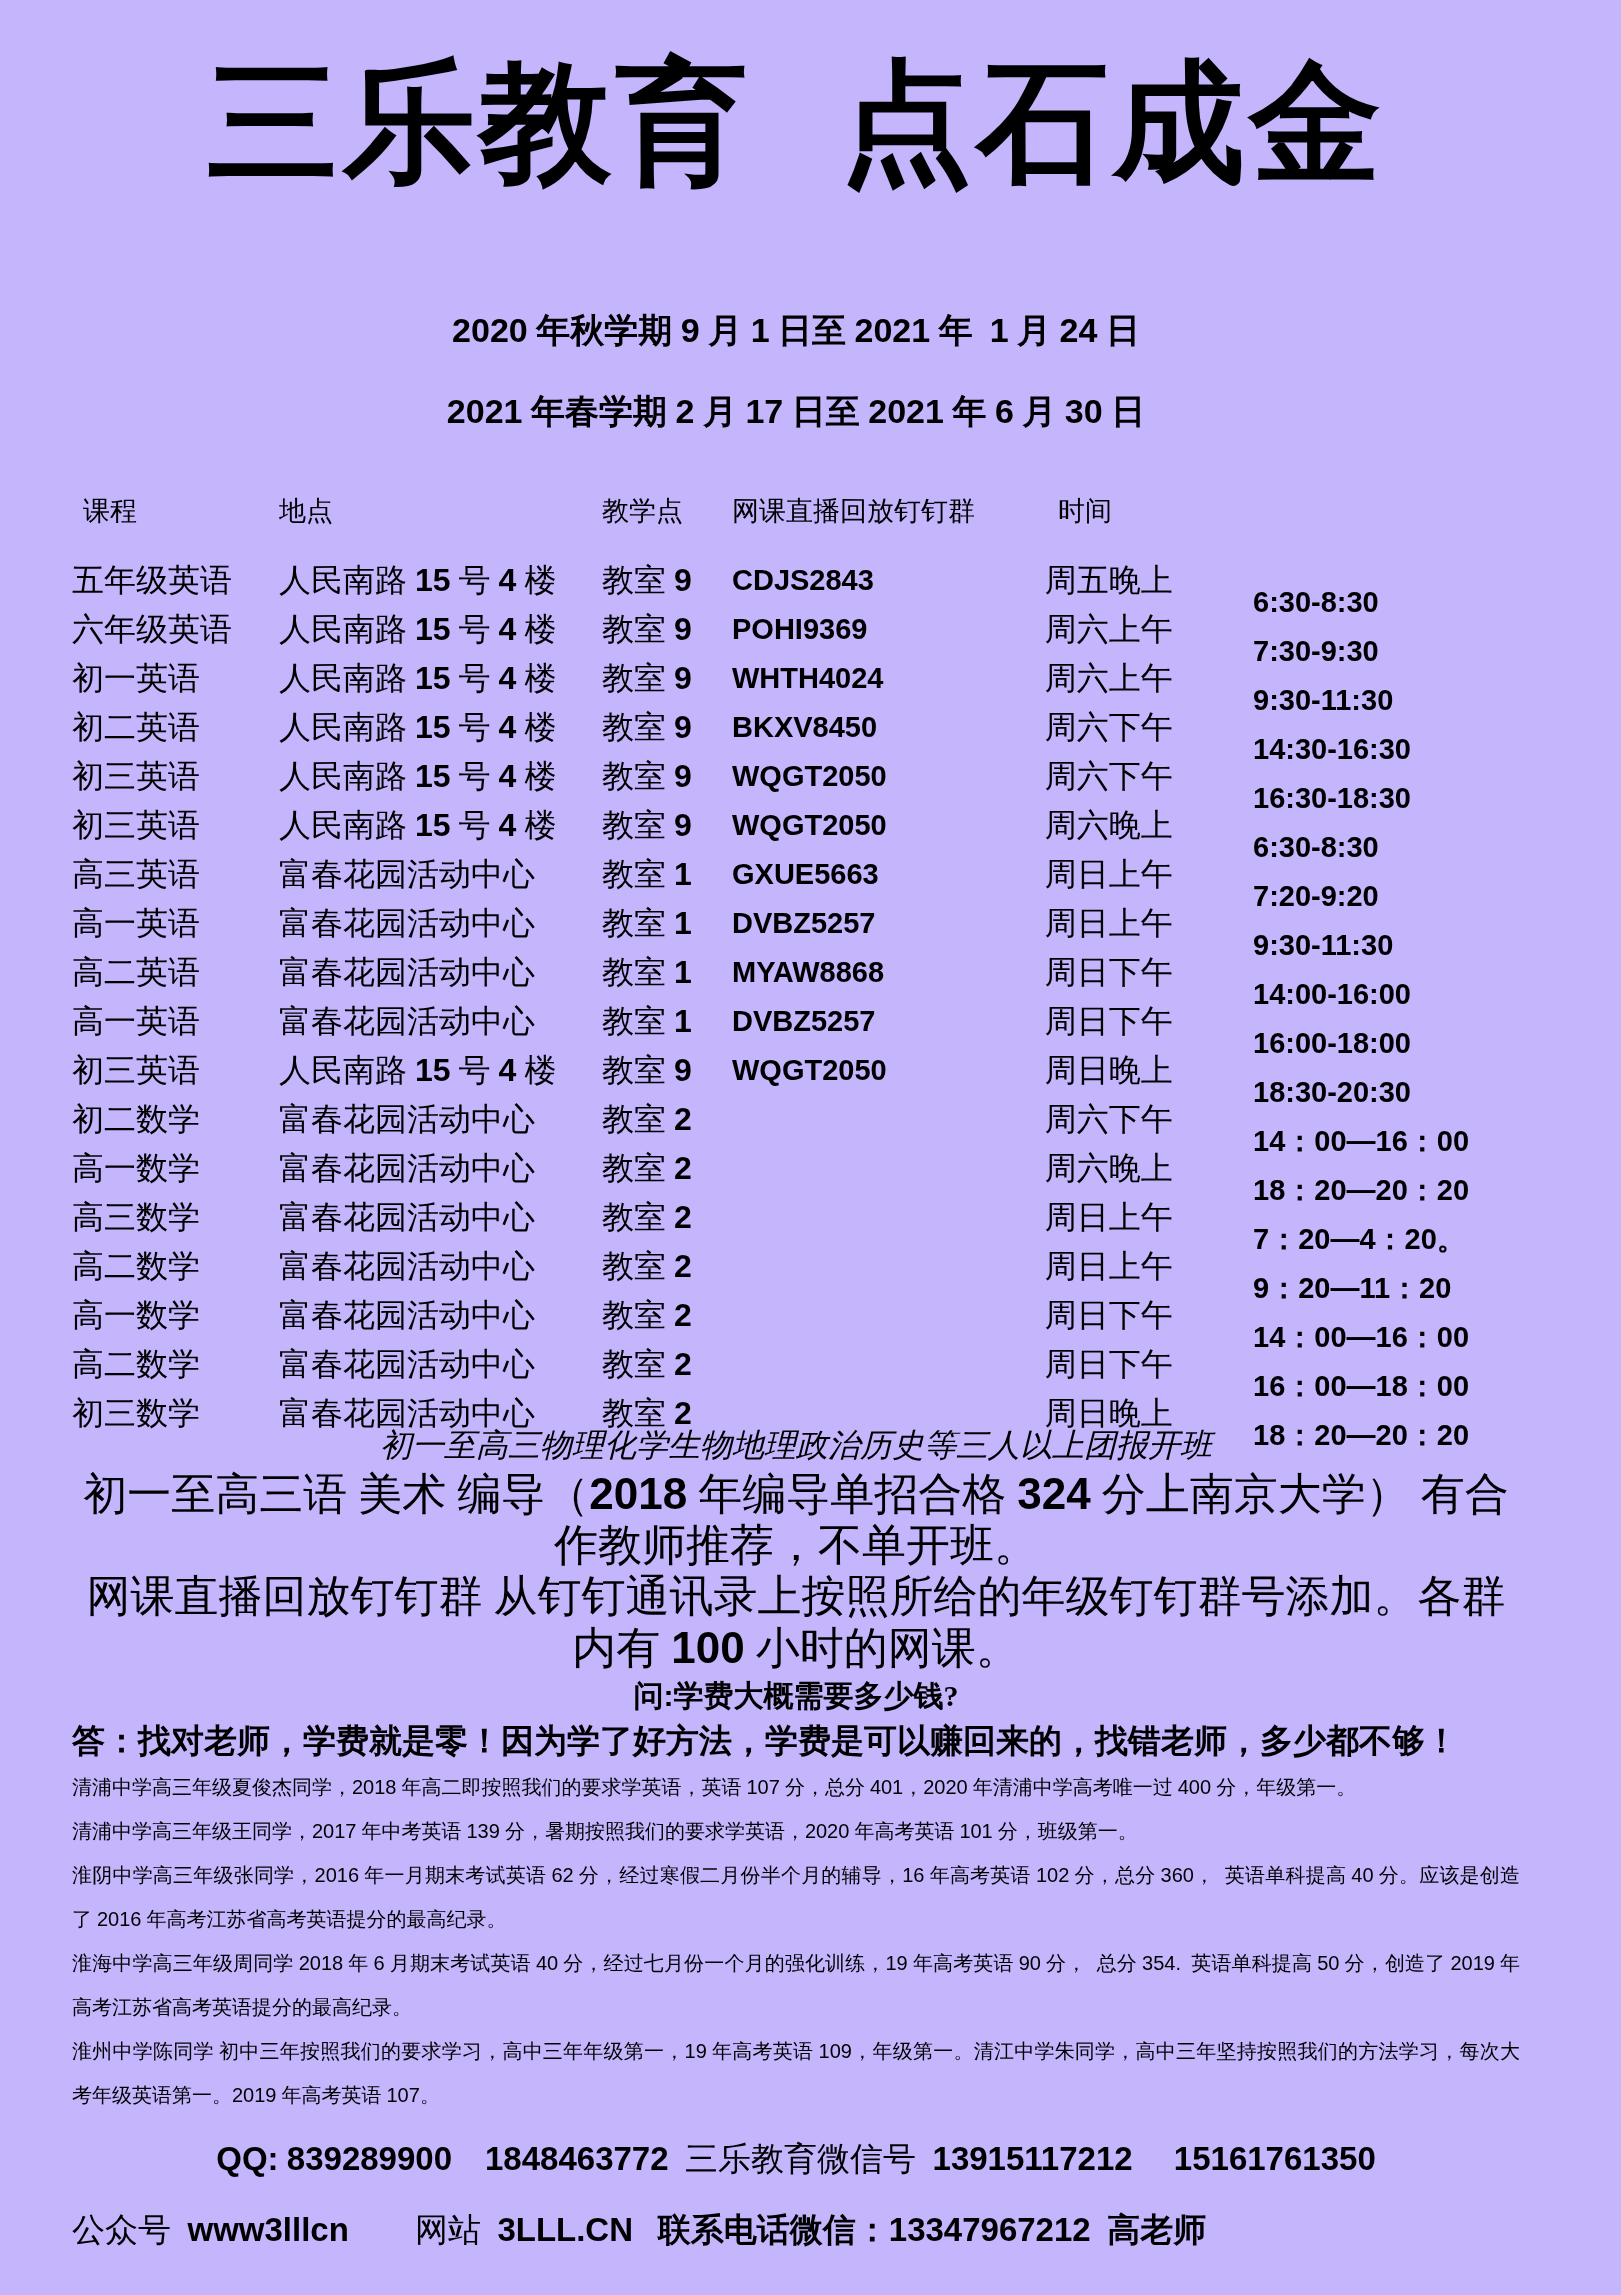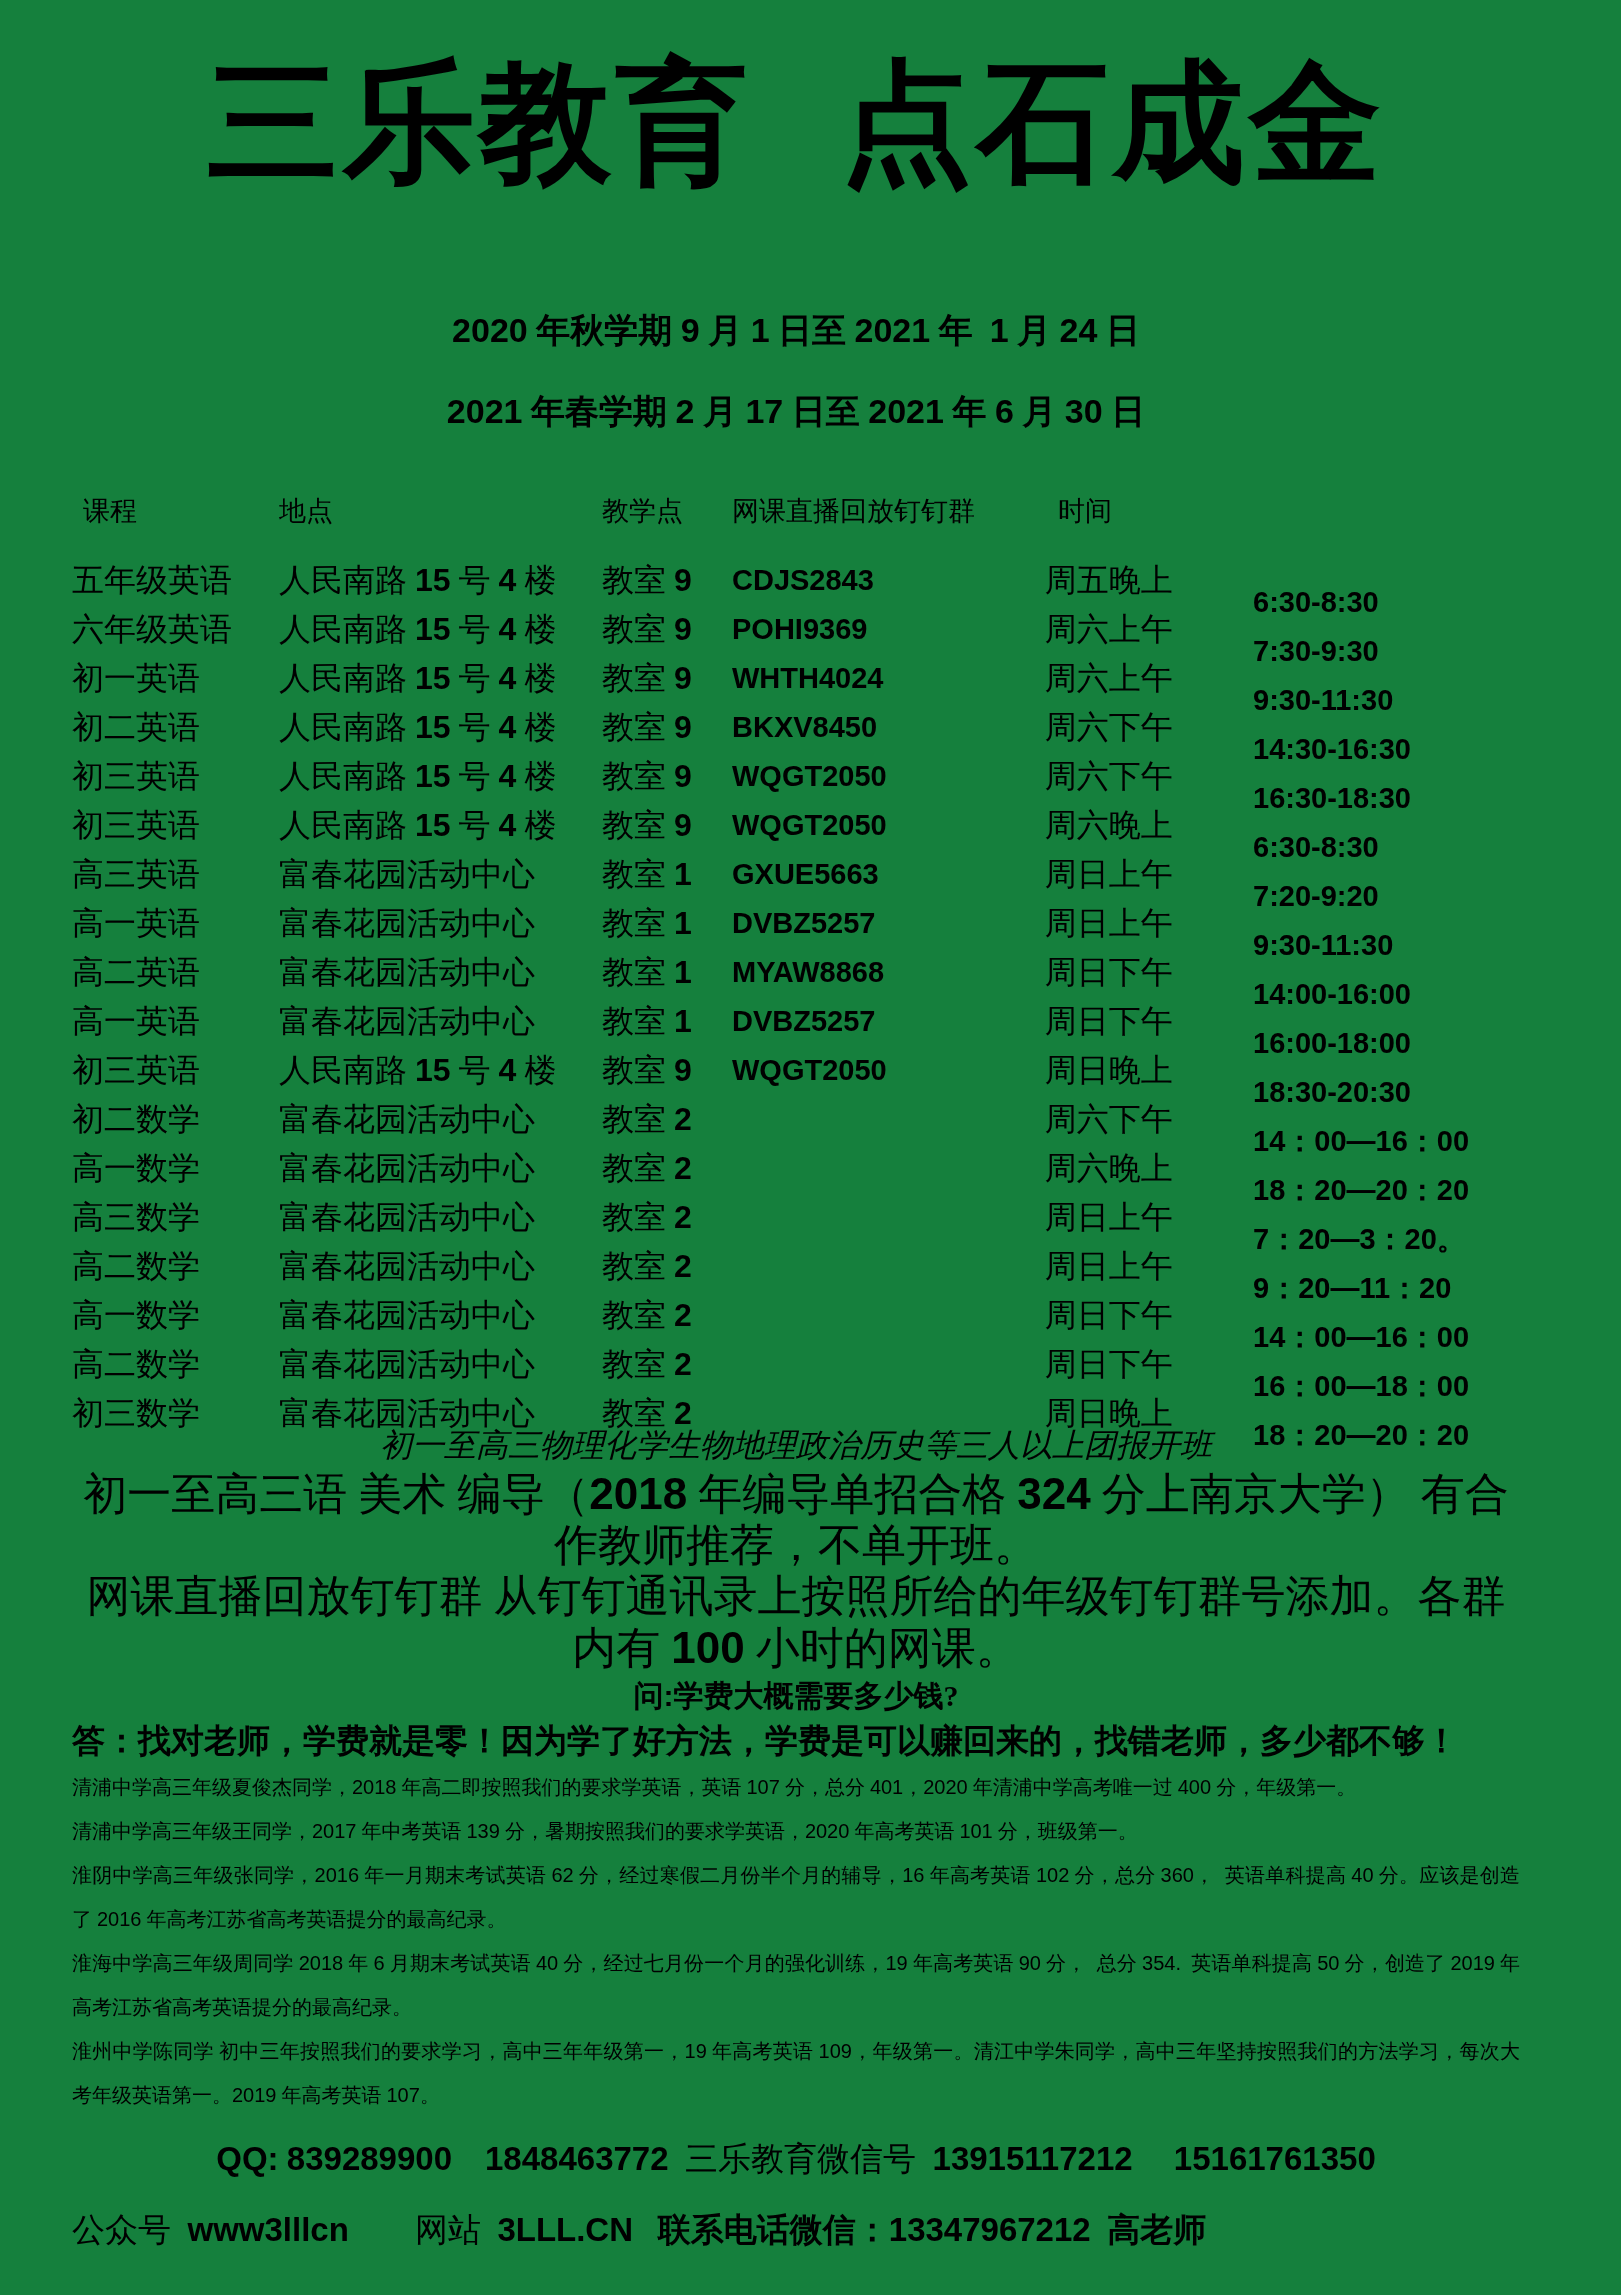--- a/index.html
+++ b/index.html
@@ -1,17 +1,17 @@
 <!DOCTYPE html>
 <html style="font-size:11.6px"><head>
 <meta charset="utf-8">
 <style>
   html,body{margin:0;padding:0;background:#888;}
   .page{
-    width:1621px;height:2295px;background:#15803d;color:#000;
+    width:1621px;height:2295px;background:#c4b5fd;color:#000;
     position:relative;overflow:hidden;margin:0 auto;
     font-family:"Liberation Serif","DejaVu Serif",serif;
   }
   .inner{padding:0 101px 0 72px;}
   
   .title{
     margin-top:30px;text-align:center;
     font-size:132px;font-weight:700;line-height:188px;
     word-spacing:51px;letter-spacing:4.3px;white-space:nowrap;
   }
@@ -178,21 +178,21 @@
             <div class="cell cell-group"></div>
             <div class="cell cell-day">周六晚上</div>
             <div class="cell cell-time">18：20—20：20</div>
           </div>
           <div class="trow">
             <div class="cell cell-course">高三数学</div>
             <div class="cell cell-location">富春花园活动中心</div>
             <div class="cell cell-room">教室 <span class="num">2</span></div>
             <div class="cell cell-group"></div>
             <div class="cell cell-day">周日上午</div>
-            <div class="cell cell-time">7：20—3：20。</div>
+            <div class="cell cell-time">7：20—4：20。</div>
           </div>
           <div class="trow">
             <div class="cell cell-course">高二数学</div>
             <div class="cell cell-location">富春花园活动中心</div>
             <div class="cell cell-room">教室 <span class="num">2</span></div>
             <div class="cell cell-group"></div>
             <div class="cell cell-day">周日上午</div>
             <div class="cell cell-time">9：20—11：20</div>
           </div>
           <div class="trow">

